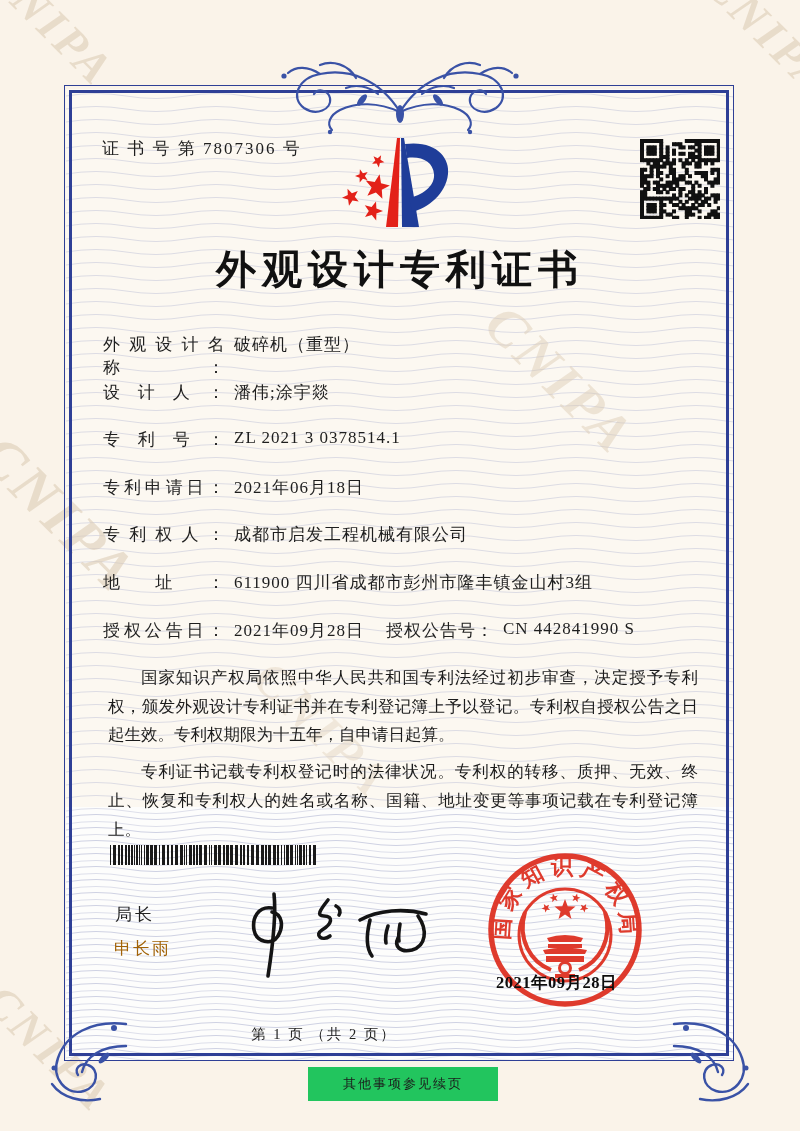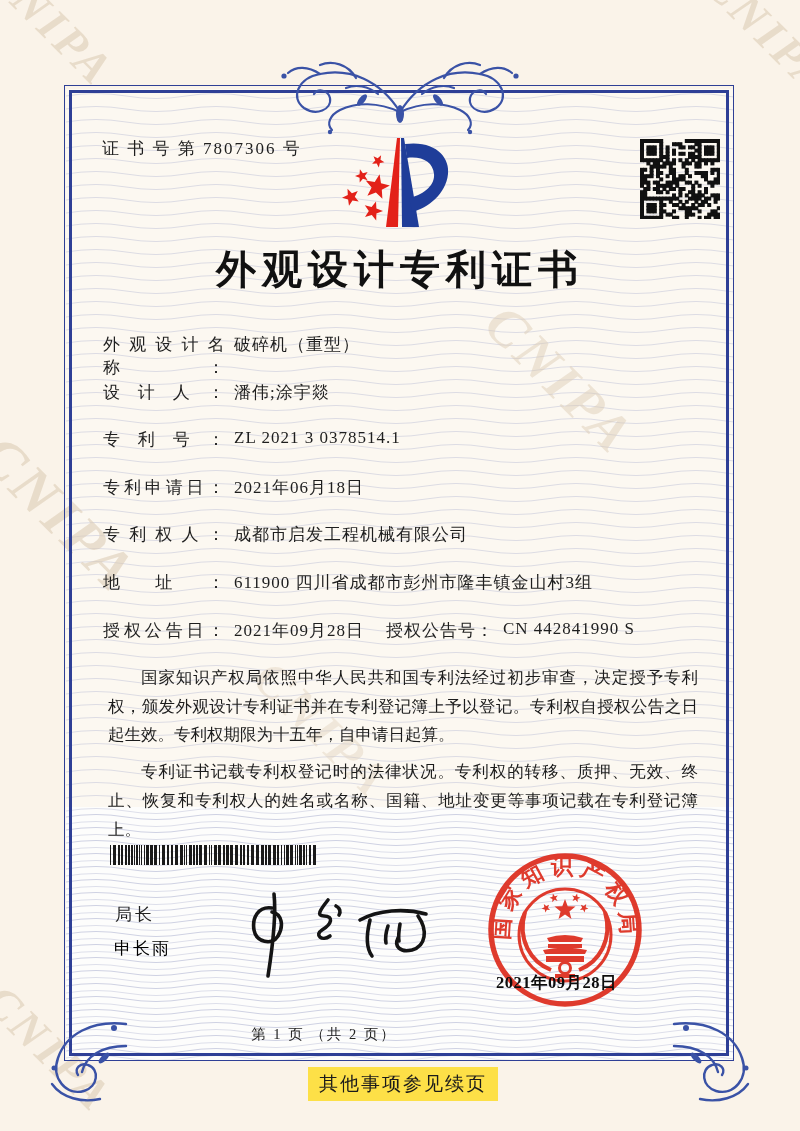--- a/index.html
+++ b/index.html
@@ -54,33 +54,33 @@
   .fvalue{margin-left:9px; letter-spacing:1px; white-space:nowrap;}
   .v1{width:152px; flex:none;}
   .flabel2{letter-spacing:1px; flex:none;}
   #row0{top:333px;} #row1{top:381px;} #row2{top:428px;}
   #row3{top:476px;} #row4{top:523px;} #row5{top:571px;} #row6{top:619px;}
   #paras{left:100px; top:656px; width:606px; font-size:16.5px; line-height:1.74;
          text-align:justify; color:#1b1b1b;}
   #paras p{margin:8px; text-indent:2em;}
   #barcode{left:110px; top:845px;}
   #sig-role{left:115px; top:903px; font-size:17px; font-family:"Liberation Sans","DejaVu Sans",sans-serif; letter-spacing:3px; color:#222;}
-  #sig-name{left:114px; top:937px; font-size:17px; font-family:"Liberation Sans","DejaVu Sans",sans-serif; letter-spacing:2px; color:#000000;}
+  #sig-name{left:114px; top:937px; font-size:17px; font-family:"Liberation Sans","DejaVu Sans",sans-serif; letter-spacing:2px; color:#a16207;}
   #signature{left:228px; top:886px; z-index:5;}
   #seal{left:485px; top:850px; z-index:6; opacity:.92;}
   #seal-date{
     left:496px; top:972px; width:145px; z-index:7;
     font-size:16.5px; font-weight:700; letter-spacing:0.5px; color:#0d0d0d;
     white-space:nowrap;
   }
   #page-info{left:0; top:1025px; width:648px; text-align:center;
              font-size:14.5px; letter-spacing:2px; color:#222;}
   #note-box{
-    left:308px; top:1067px; width:190px; height:34px; background:#fde047;
-    text-align:center; line-height:34px; font-size:19px; letter-spacing:2px;
+    left:308px; top:1067px; width:190px; height:34px; background:#22c55e;
+    text-align:center; line-height:34px; font-size:13px; letter-spacing:2px;
     z-index:6; color:#1b1b1b;
   }
 </style>
 </head>
 <body>
 
 <div id="page">
 
   <svg id="waves" width="668" height="972">
     <defs>

